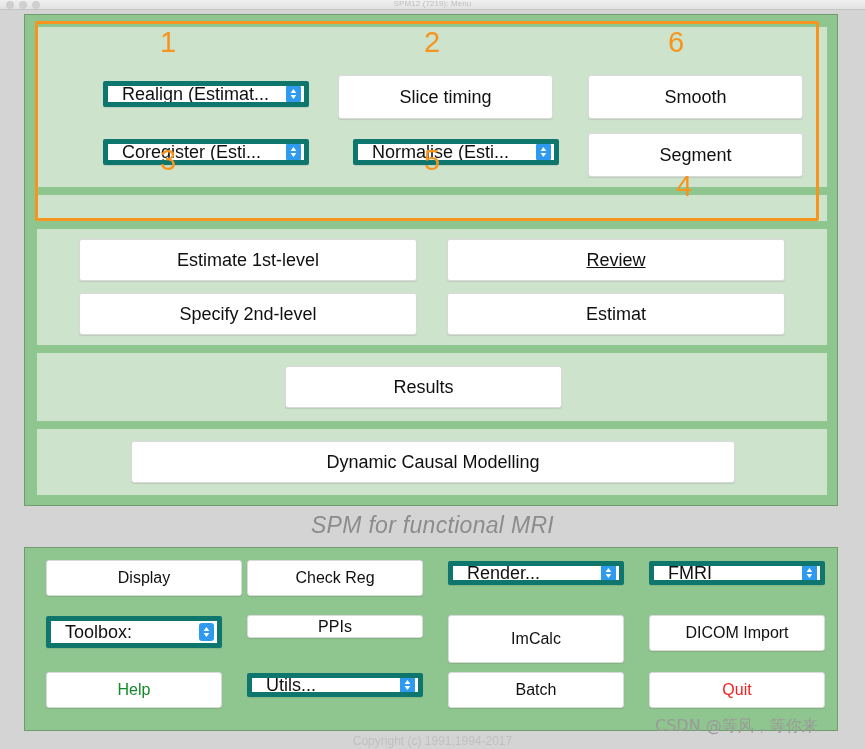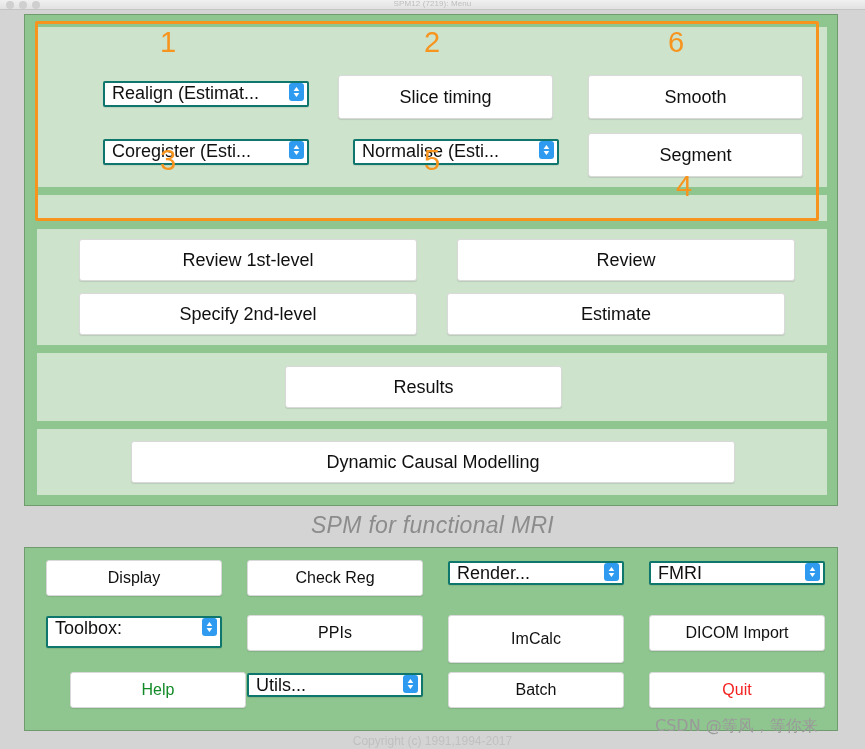--- a/index.html
+++ b/index.html
@@ -54,23 +54,23 @@
     box-shadow: 0 1px 1px rgba(0,0,0,.10);
     user-select:none;
   }
   .btn.small { font-size:16px; }
   .btn.help { color:#128a28; }
   .btn.quit { color:#f42020; }
 
   
   .popup {
     position:absolute; background:#ffffff;
-    border:2px solid #0f766e; border-radius:2px;
-    display:flex; align-items:flex-start;
-    padding-left:7px; font-size:18px; color:#101010;
+    border:5px solid #0f766e; border-radius:2px;
+    display:flex; align-items:center;
+    padding-left:14px; font-size:18px; color:#101010;
     cursor:pointer; user-select:none; overflow:hidden;
     box-shadow: 0 1px 1px rgba(0,0,0,.08);
   }
   .popup .ptext { flex:1; white-space:nowrap; overflow:hidden; }
   .popup .stepper {
     width:15px; height:18px; margin-right:3px; flex:0 0 auto;
     background:#2f9bf0; border-radius:3px;
     display:flex; flex-direction:column; align-items:center;
     justify-content:center; line-height:6px; color:#ffffff; font-size:7px;
   }
@@ -152,30 +152,30 @@
 
     <div class="btn" style="left:551px; top:106px; width:215px; height:44px;">
       <span>Segment</span>
     </div>
   </div>
 
   <div class="panel" id="panel-empty"></div>
 
   <div class="panel" id="panel-stats">
     <div class="btn" style="left:42px; top:10px; width:338px; height:42px;">
-      <span>Review 1st-level</span>
-    </div>
-    <div class="btn" style="left:420px; top:10px; width:338px; height:42px;">
+      <span>Estimate 1st-level</span>
+    </div>
+    <div class="btn" style="left:410px; top:10px; width:338px; height:42px;text-decoration:underline;">
       <span>Review</span>
     </div>
     <div class="btn" style="left:42px; top:64px; width:338px; height:42px;">
       <span>Specify 2nd-level</span>
     </div>
     <div class="btn" style="left:410px; top:64px; width:338px; height:42px;">
-      <span>Estimate</span>
+      <span>Estimat</span>
     </div>
   </div>
 
   <div class="panel" id="panel-results">
     <div class="btn" style="left:248px; top:13px; width:277px; height:42px;">
       <span>Results</span>
     </div>
   </div>
 
   <div class="panel" id="panel-dcm">
@@ -191,21 +191,21 @@
 <div class="ann" style="left:424px; top:28px;">2</div>
 <div class="ann" style="left:668px; top:28px;">6</div>
 <div class="ann" style="left:160px; top:146px;">3</div>
 <div class="ann" style="left:424px; top:146px;">5</div>
 <div class="ann" style="left:676px; top:172px;">4</div>
 
 <div class="subtitle">SPM for functional MRI</div>
 
 <div class="green-card-2">
 
-  <div class="btn small" style="left:21px; top:12px; width:176px; height:36px;">
+  <div class="btn small" style="left:21px; top:12px; width:196px; height:36px;">
     <span>Display</span>
   </div>
 
   <div class="btn small" style="left:222px; top:12px; width:176px; height:36px;">
     <span>Check Reg</span>
   </div>
 
   <div class="popup" style="left:423px; top:13px; width:176px; height:24px;">
     <span class="ptext">Render...</span>
     <span class="stepper">
@@ -223,33 +223,33 @@
   </div>
 
   <div class="popup" style="left:21px; top:68px; width:176px; height:32px;gap:22px;">
     <span class="ptext">Toolbox:</span>
     <span class="stepper">
       <span>▲</span>
       <span>▼</span>
     </span>
   </div>
 
-  <div class="btn small" style="left:222px; top:67px; width:176px; height:36px;">
+  <div class="btn small" style="left:222px; top:67px; width:176px; height:23px;">
     <span>PPIs</span>
   </div>
 
   <div class="btn small" style="left:423px; top:67px; width:176px; height:48px;">
     <span>ImCalc</span>
   </div>
 
   <div class="btn small" style="left:624px; top:67px; width:176px; height:36px;">
     <span>DICOM Import</span>
   </div>
 
-  <div class="btn small help" style="left:21px; top:124px; width:176px; height:36px;margin-left:24px;">
+  <div class="btn small help" style="left:21px; top:124px; width:176px; height:36px;">
     <span>Help</span>
   </div>
 
   <div class="popup" style="left:222px; top:125px; width:176px; height:24px;gap:23px;">
     <span class="ptext">Utils...</span>
     <span class="stepper">
       <span>▲</span>
       <span>▼</span>
     </span>
   </div>

